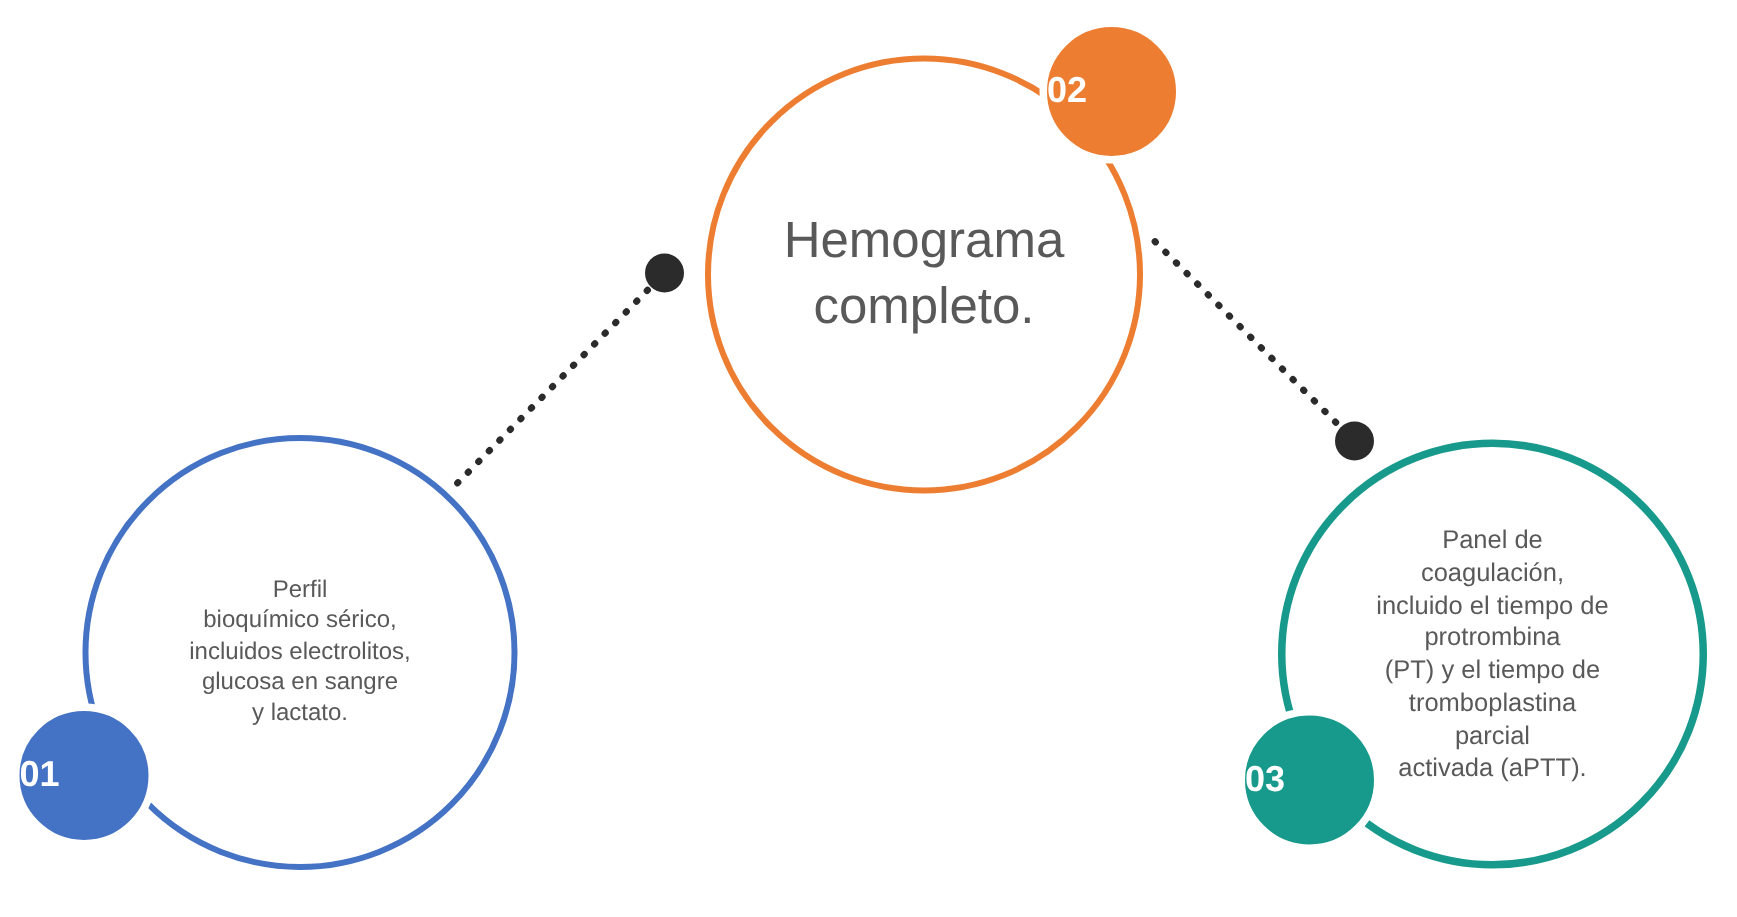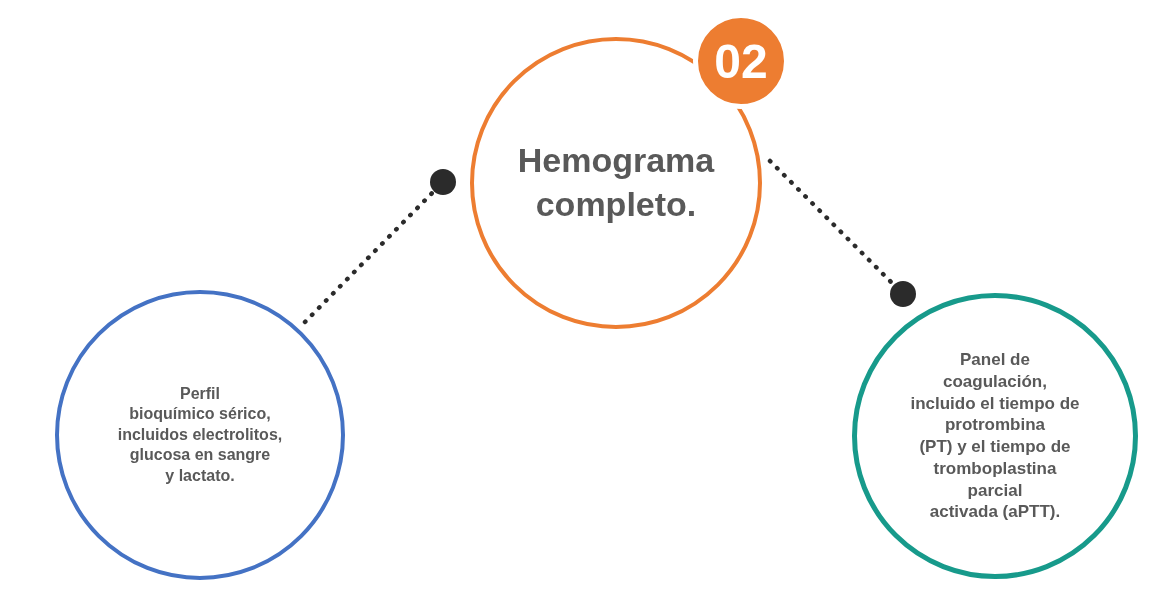--- a/index.html
+++ b/index.html
@@ -36,21 +36,21 @@
       border-radius: 50%;
       box-sizing: border-box;
       background: #fff;
       display: flex;
       align-items: center;
       justify-content: center;
       text-align: center;
     }
     .node-circle .circle-text {
       white-space: pre-line;
-      font-weight: 700;
+      font-weight: 400;
       color: var(--text, #595959);
       line-height: 1.28;
     }
     .circle-step1 {
       left: 55px; top: 290px;
       width: 290px; height: 290px;
       border: 4px solid var(--step1, #4472C4);
     }
     .circle-step1 .circle-text { font-size: 16px; padding: 0 18px; }
     .circle-step2 {
@@ -66,24 +66,24 @@
     }
     .circle-step3 .circle-text { font-size: 17px; padding: 0 14px; }
     .badge {
       position: absolute;
       box-sizing: border-box;
       width: 96px; height: 96px;
       border-radius: 50%;
       border: 5px solid #ffffff;
       display: flex;
       align-items: center;
-      justify-content: center;
+      justify-content: flex-start;
       color: #ffffff;
       font-weight: 700;
-      font-size: 48px;
+      font-size: 24px;
       z-index: 3;
     }
     .badge-step1 { left: 8px;   top: 469px; background: var(--step1, #4472C4); }
     .badge-step2 { left: 693px; top: 13px;  background: var(--step2, #ED7D31); }
     .badge-step3 { left: 825px; top: 472px; background: var(--step3, #179A8B); }
   </style>
 </head>
 <body>
 
 <div class="canvas">
@@ -95,33 +95,39 @@
     <circle class="connector-dot" cx="903" cy="294" r="13"></circle>
   </svg>
 
   <div class="node-circle circle-step1">
     <span class="circle-text">Perfil
 bioquímico sérico,
 incluidos electrolitos,
 glucosa en sangre
 y lactato.</span>
   </div>
+  <div class="badge badge-step1">
+    <span>01</span>
+  </div>
 
   <div class="node-circle circle-step2">
     <span class="circle-text">Hemograma
 completo.</span>
   </div>
   <div class="badge badge-step2">
     <span>02</span>
   </div>
 
   <div class="node-circle circle-step3">
     <span class="circle-text">Panel de
 coagulación,
 incluido el tiempo de
 protrombina
 (PT) y el tiempo de
 tromboplastina
 parcial
 activada (aPTT).</span>
   </div>
+  <div class="badge badge-step3">
+    <span>03</span>
+  </div>
 
 </div>
 
 </body></html>

